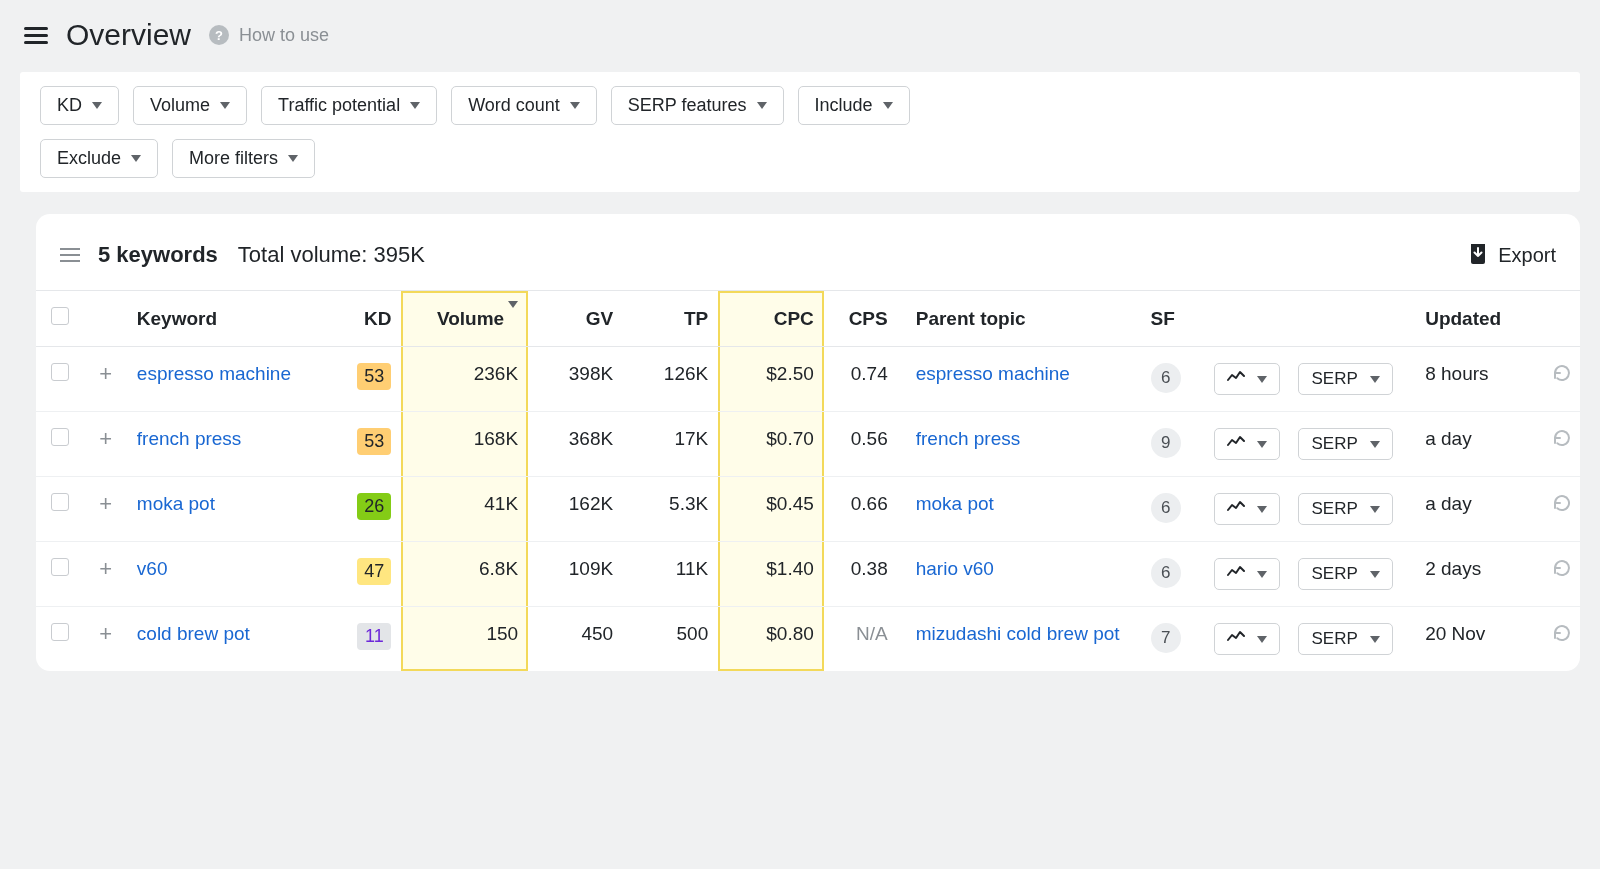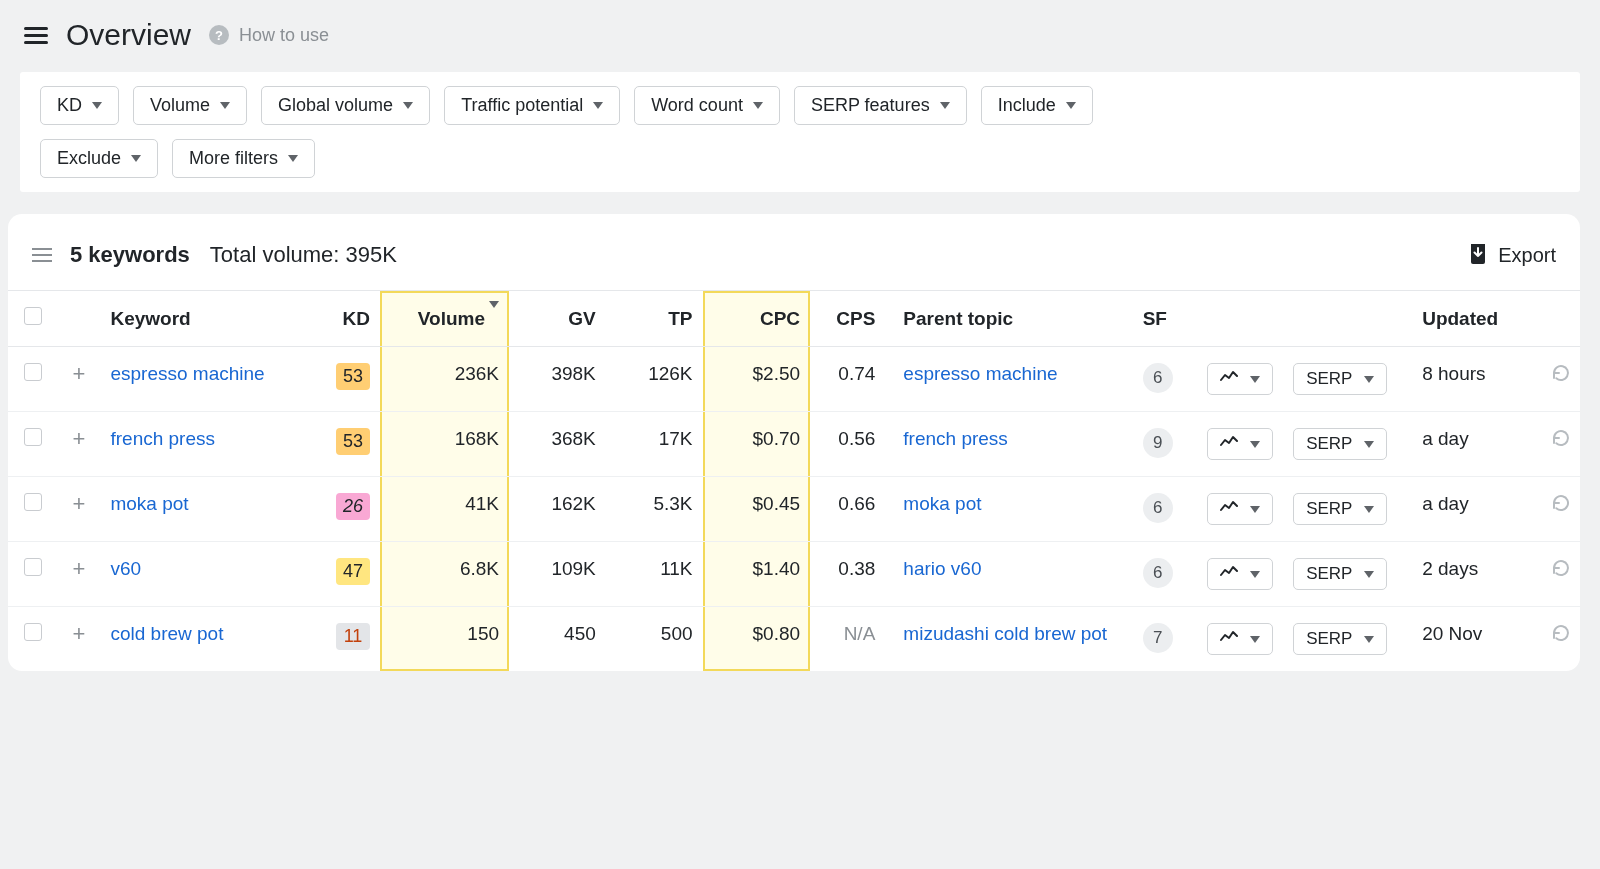--- a/index.html
+++ b/index.html
@@ -44,21 +44,21 @@
     display: inline-flex; align-items: center; gap: 10px;
     border: 1px solid #d0d3d6; background: #fff; color: #212529;
     font-size: 18px; padding: 8px 16px; border-radius: 5px; cursor: pointer;
   }
   .caret-down {
     width: 0; height: 0; border-left: 5px solid transparent; border-right: 5px solid transparent;
     border-top: 7px solid #5f6368;
   }
 
   
-  .results { background: #fff; margin: 0 20px 20px 8px; border-radius: 14px; }
+  .results { background: #fff; margin: 0 20px 20px 36px; border-radius: 14px; }
   .results-head {
     display: flex; align-items: center; padding: 28px 24px 22px 24px;
   }
   .triple-line {
     display: flex; flex-direction: column; gap: 4px; margin-right: 18px; cursor: pointer;
   }
   .triple-line span { width: 20px; height: 2px; background: #8a8f94; }
   .kw-count { font-size: 22px; font-weight: 700; margin-right: 20px; }
   .total-vol { font-size: 22px; color: #212529; font-weight: 400; }
   .export {
@@ -107,22 +107,22 @@
     color:#8a8f94; font-size:22px; font-weight:400; cursor:pointer; line-height:1;
   }
   a.link { color:#1967d2; text-decoration:none; }
 
   .kd-badge {
     display:inline-block; min-width:34px; padding:3px 7px; border-radius:4px;
     font-size:18px; font-weight:500; text-align:center; color:#212529;
   }
   .kd-orange { background:#ffce73; }
   .kd-yellow { background:#ffe680; }
-  .kd-green  { background:#f9a8d4;font-style:italic; }
-  .kd-grey   { background:#e3e5e8; color:#c2410c; }
+  .kd-green  { background:#84cc16; }
+  .kd-grey   { background:#e3e5e8; color:#6d28d9; }
 
   .sf-badge {
     display:inline-flex; align-items:center; justify-content:center;
     width:30px; height:30px; border-radius:50%; background:#eceef0; color:#4a4f54; font-size:17px;
   }
 
   .pill-btn {
     display:inline-flex; align-items:center; gap:12px;
     border:1px solid #d0d3d6; background:#fff; color:#212529;
     font-size:17px; padding:5px 12px; border-radius:5px; cursor:pointer;
@@ -151,24 +151,20 @@
 </div>
 
 <div class="panel">
   <div class="filter-row" id="filters-row-1">
       <button class="filter-btn">
         <span>KD</span>
         <span class="caret-down"></span>
       </button>
       <button class="filter-btn">
         <span>Volume</span>
-        <span class="caret-down"></span>
-      </button>
-      <button class="filter-btn">
-        <span>Global volume</span>
         <span class="caret-down"></span>
       </button>
       <button class="filter-btn">
         <span>Traffic potential</span>
         <span class="caret-down"></span>
       </button>
       <button class="filter-btn">
         <span>Word count</span>
         <span class="caret-down"></span>
       </button>

